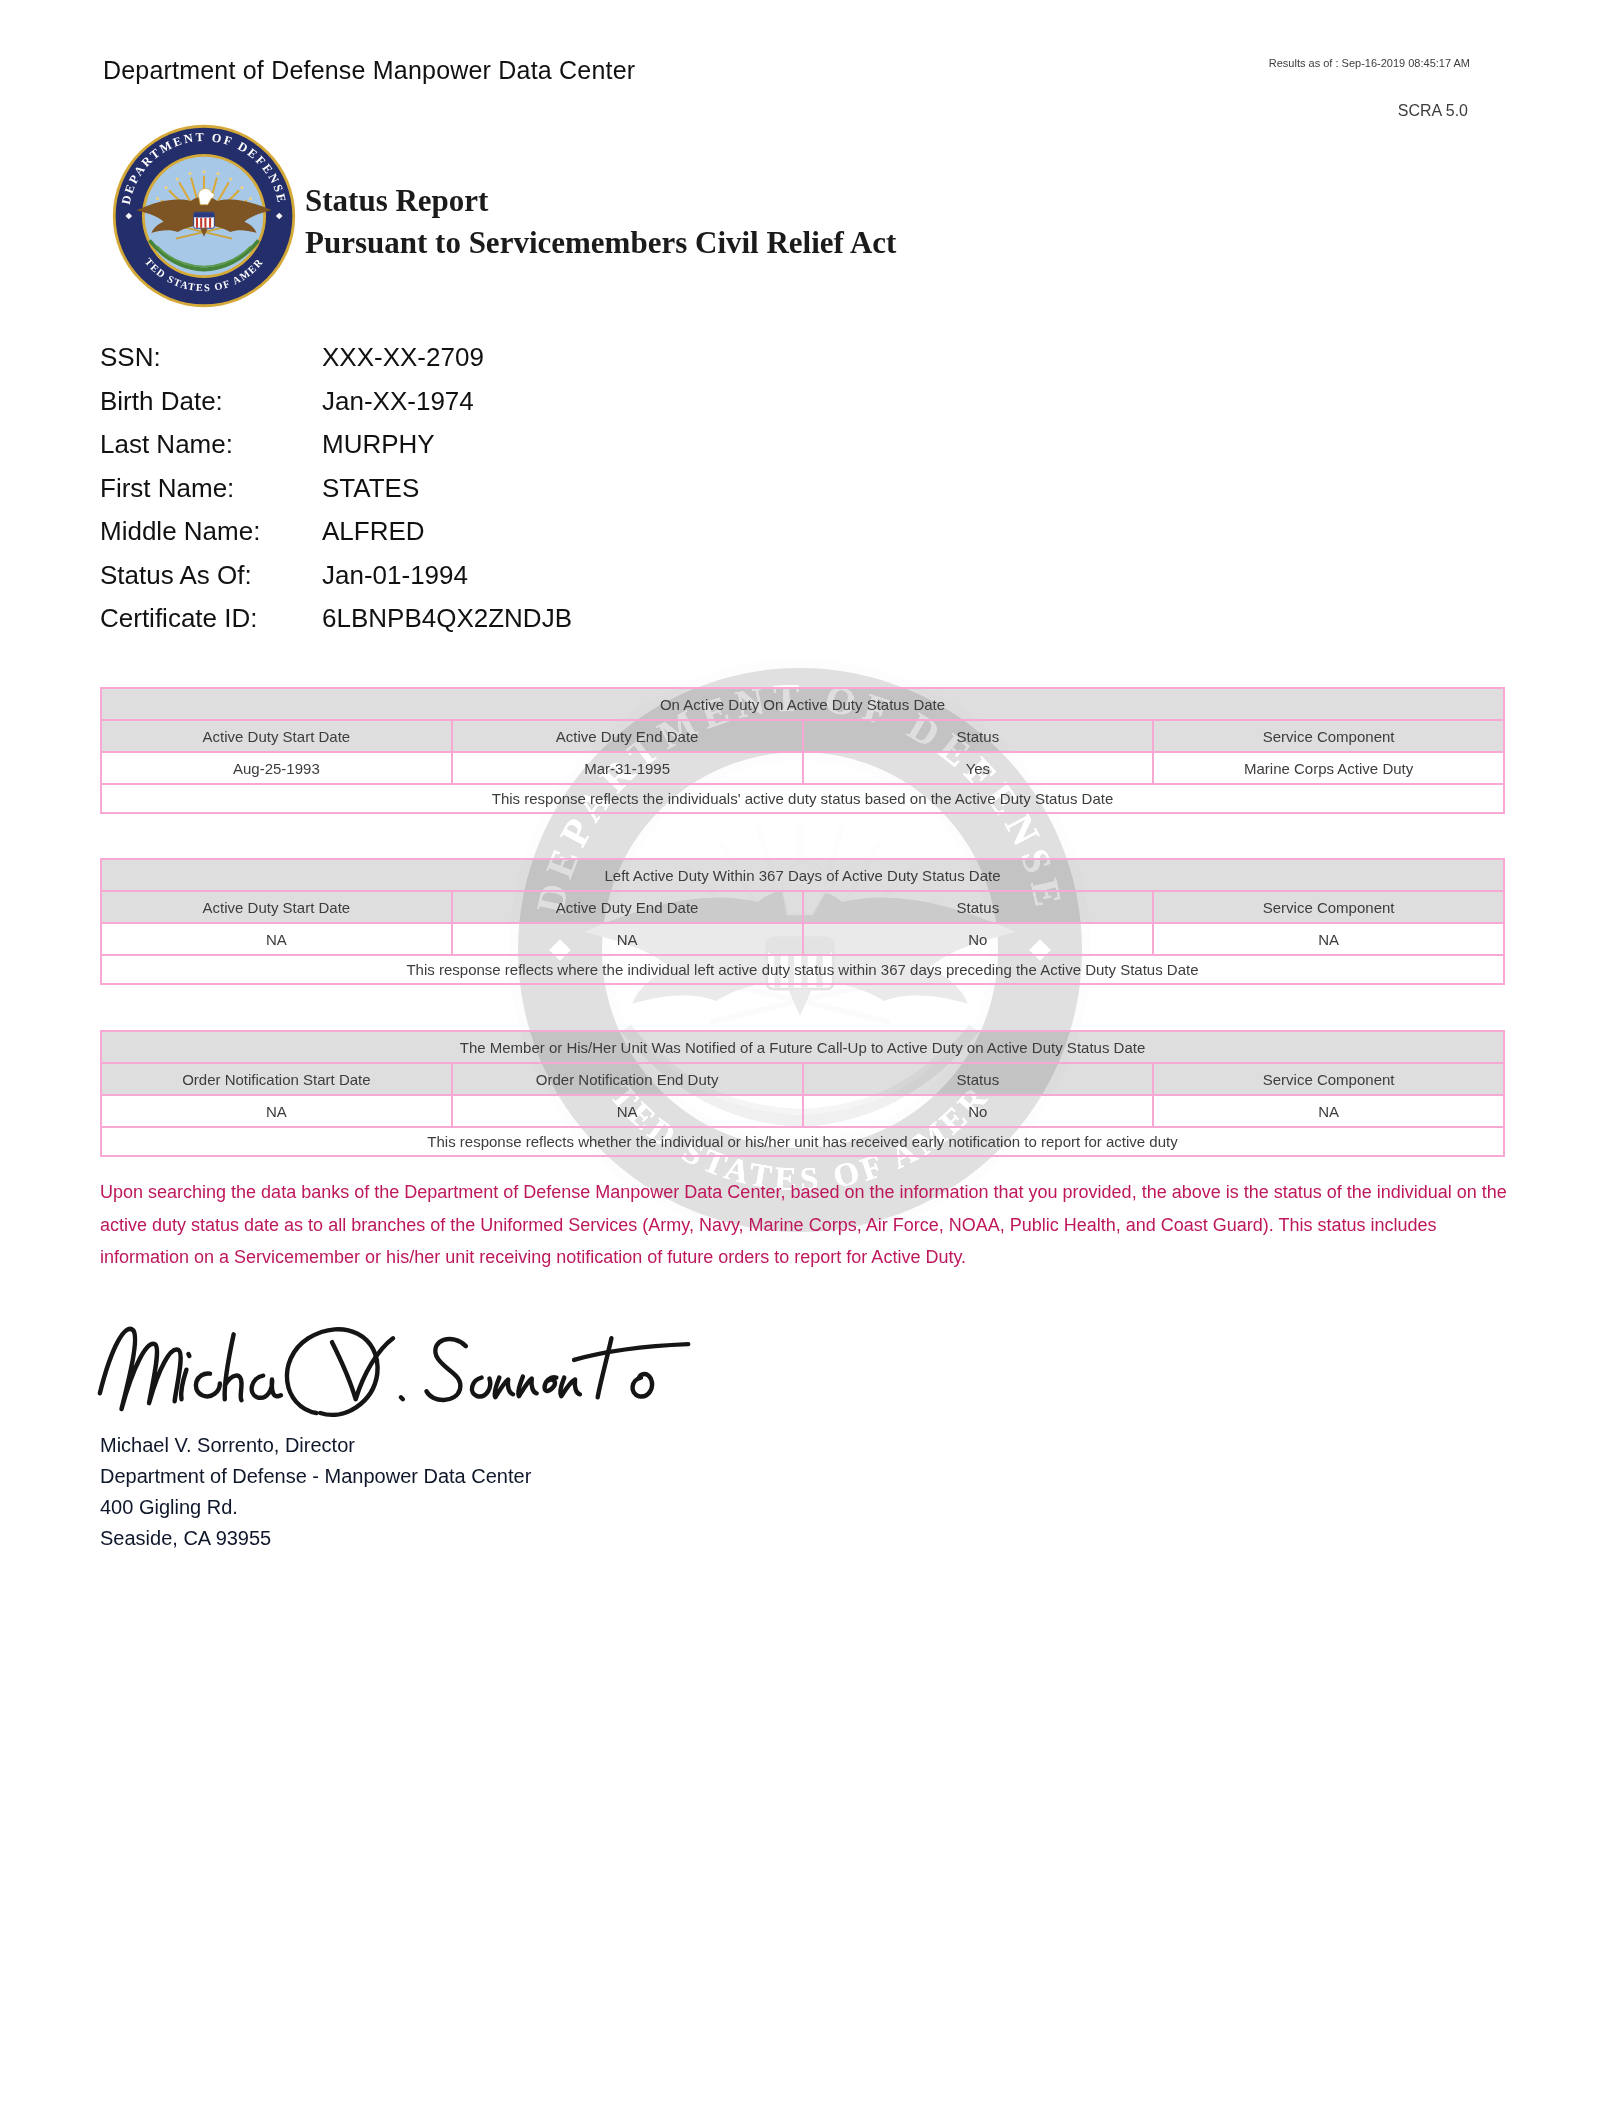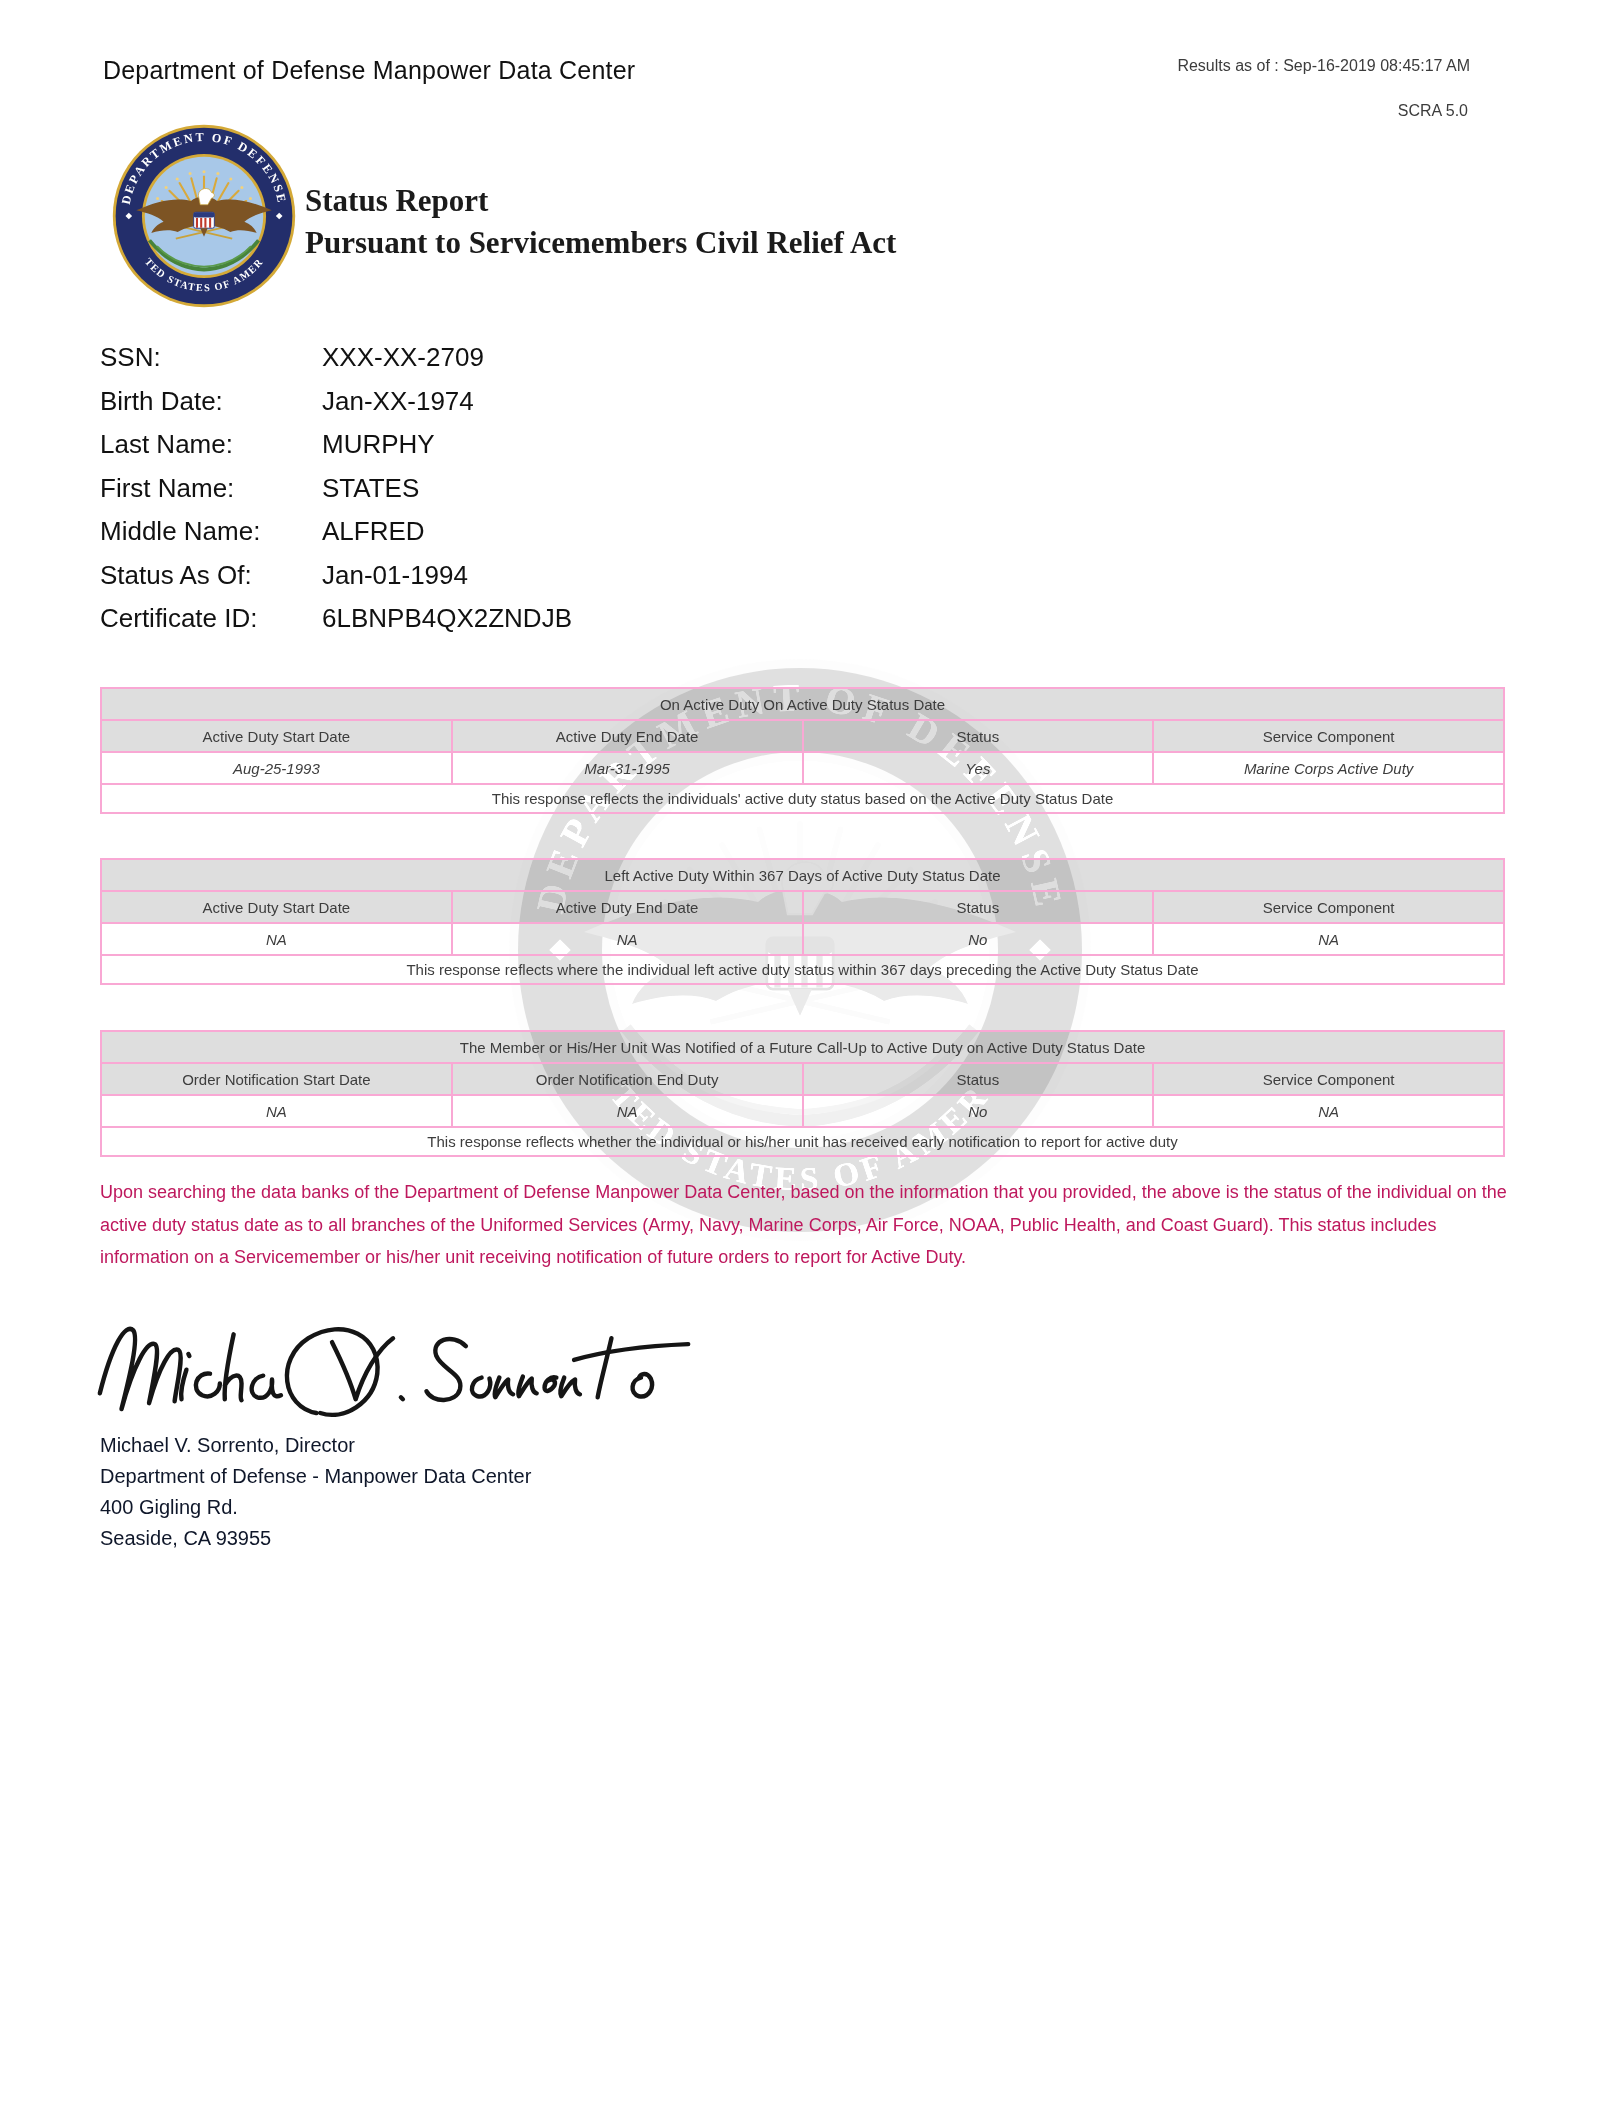--- a/index.html
+++ b/index.html
@@ -5,21 +5,21 @@
   html,body{margin:0;padding:0;background:#ffffff;}
   body{
     width:1600px;height:2128px;position:relative;
     font-family:"Liberation Sans","DejaVu Sans",sans-serif;
     color:#1a1a1a;overflow:hidden;
   }
   .abs{position:absolute;}
 
   
   .doc-header-title{left:103px;top:56px;font-size:25px;color:#111;letter-spacing:.2px;}
-  .results-line{right:130px;top:57px;font-size:16px;color:#3c3c3c;text-align:right;}
+  .results-line{right:130px;top:57px;font-size:11px;color:#3c3c3c;text-align:right;}
   .version-line{right:132px;top:102px;font-size:16px;color:#3c3c3c;text-align:right;}
 
   
   .seal-logo{left:110px;top:122px;width:188px;height:188px;z-index:2;}
 
   
   .report-title{left:305px;top:180px;font-family:"Liberation Serif","DejaVu Serif",serif;
     font-weight:bold;font-size:31px;line-height:42px;color:#1b1b1b;z-index:2;}
 
   
@@ -32,21 +32,21 @@
   .watermark{left:500px;top:650px;width:600px;height:600px;z-index:0;
     filter:grayscale(1) brightness(1.45);opacity:.16;}
 
   
   table.scra-table{position:absolute;left:100px;width:1405px;border-collapse:collapse;
     table-layout:fixed;z-index:1;font-size:15px;color:#3d3d3d;}
   .tbl-1{top:687px;} .tbl-2{top:858px;} .tbl-3{top:1030px;}
   table.scra-table td{border:2px solid #f9a8d4;text-align:center;padding:5px 4px;margin-top:14px;}
   td.t-title{background:rgba(0,0,0,0.13);height:20px;}
   tr.t-head td{background:rgba(0,0,0,0.13);height:20px;}
-  tr.t-data td{background:transparent;height:20px;font-style:italic;}
+  tr.t-data td{background:transparent;height:20px;}
   td.t-foot{background:transparent;height:14px;padding:3px 4px;}
 
   
   .body-paragraph{left:100px;top:1176px;width:1412px;font-size:18px;line-height:32.5px;
     color:#be185d;z-index:1;}
 
   
   .signature{left:90px;top:1283px;width:610px;height:138px;z-index:1;}
 
   

